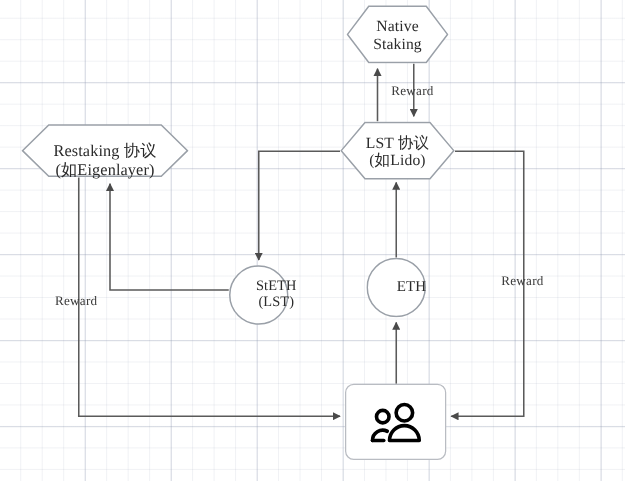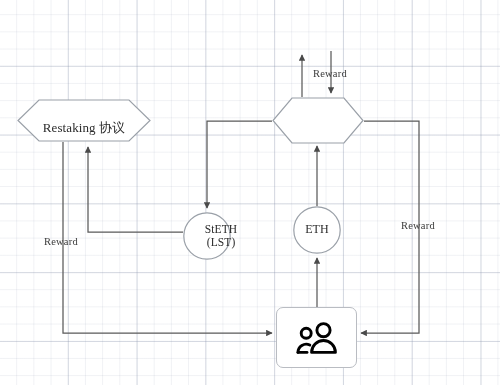--- a/index.html
+++ b/index.html
@@ -57,21 +57,21 @@
     letter-spacing: 0.1px;
     white-space: nowrap;
   }
   .label .l2 { display: block; }
 
   
   #node-native  { left: 277px; top: 4px;   width: 82px;  height: 47px; }
   #node-lst     { left: 272px; top: 97px;  width: 92px;  height: 47px; }
   #node-restake { left: 17px;  top: 99px;  width: 134px; height: 59px; }
   #node-steth   { left: 183px; top: 212px; width: 48px;  height: 48px; }
-  #node-eth     { left: 293px; top: 206px; width: 48px;  height: 48px; }
+  #node-eth     { left: 293px; top: 206px; width: 48px;  height: 48px; justify-content: flex-end; }
 
   #node-native .label  { font-size: 12.5px; }
   #node-lst .label     { font-size: 12.5px; }
   #node-restake .label { font-size: 13px; }
   #node-steth .label   { font-size: 11.5px; margin-left: 28px; }
   #node-eth .label     { font-size: 12px; }
 
   
   #node-user {
     left: 276px;
@@ -124,33 +124,47 @@
       <path d="M 272 121 L 207 121 L 207 208" marker-end="url(#arrow)"></path>
 
       <path d="M 183 232 L 88 232 L 88 147" marker-end="url(#arrow)"></path>
 
       <path d="M 63 142 L 63 333 L 272 333" marker-end="url(#arrow)"></path>
 
       <path d="M 364 121 L 419 121 L 419 333 L 361 333" marker-end="url(#arrow)"></path>
     </g>
   </svg>
 
+  <div class="node hexwrap" id="node-native">
+    <svg width="82" height="47" viewBox="0 0 82 47" xmlns="http://www.w3.org/2000/svg">
+      <polygon points="18,1 64,1 81,23.5 64,46 18,46 1,23.5" fill="#ffffff" stroke="#9aa0a8" stroke-width="1.2"></polygon>
+    </svg>
+    <div class="label">
+      <span>Native</span>
+      <span class="l2">Staking</span>
+    </div>
+  </div>
 
   <div class="node hexwrap" id="node-lst">
     <svg width="92" height="47" viewBox="0 0 92 47" xmlns="http://www.w3.org/2000/svg">
       <polygon points="20,1 72,1 91,23.5 72,46 20,46 1,23.5" fill="#ffffff" stroke="#9aa0a8" stroke-width="1.2"></polygon>
     </svg>
+    <div class="label">
+      <span>LST 协议</span>
+      <span class="l2">(如Lido)</span>
+    </div>
   </div>
 
   <div class="node hexwrap" id="node-restake">
     <svg width="134" height="43" viewBox="0 0 134 43" xmlns="http://www.w3.org/2000/svg">
       <polygon points="22,1 112,1 133,21.5 112,42 22,42 1,21.5" fill="#ffffff" stroke="#9aa0a8" stroke-width="1.2"></polygon>
     </svg>
     <div class="label">
       <span>Restaking 协议</span>
+      <span class="l2">(如Eigenlayer)</span>
     </div>
   </div>
 
   <div class="node circwrap" id="node-steth">
     <svg width="48" height="48" viewBox="0 0 48 48" xmlns="http://www.w3.org/2000/svg">
       <circle cx="24" cy="24" r="23.2" fill="#ffffff" stroke="#9aa0a8" stroke-width="1.2"></circle>
     </svg>
     <div class="label">
       <span>StETH</span>
       <span class="l2">(LST)</span>

